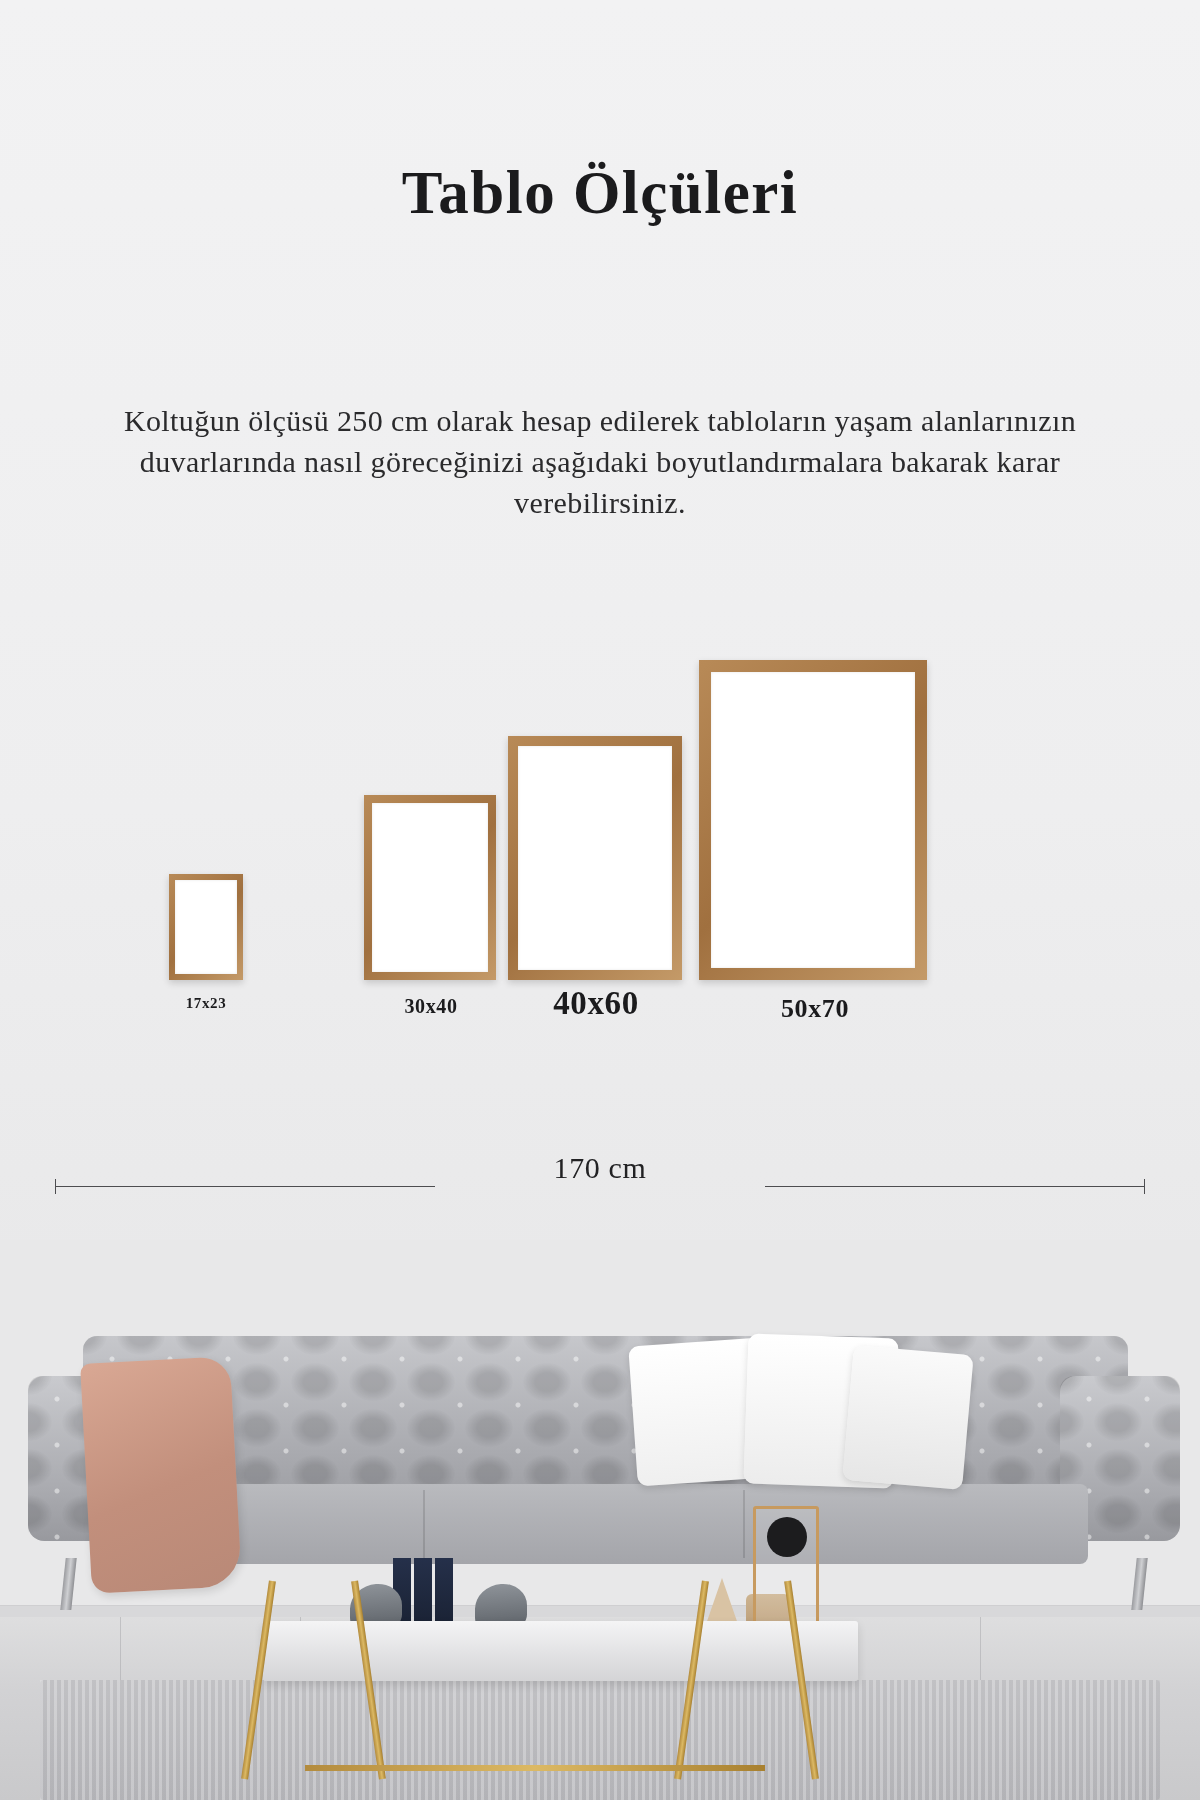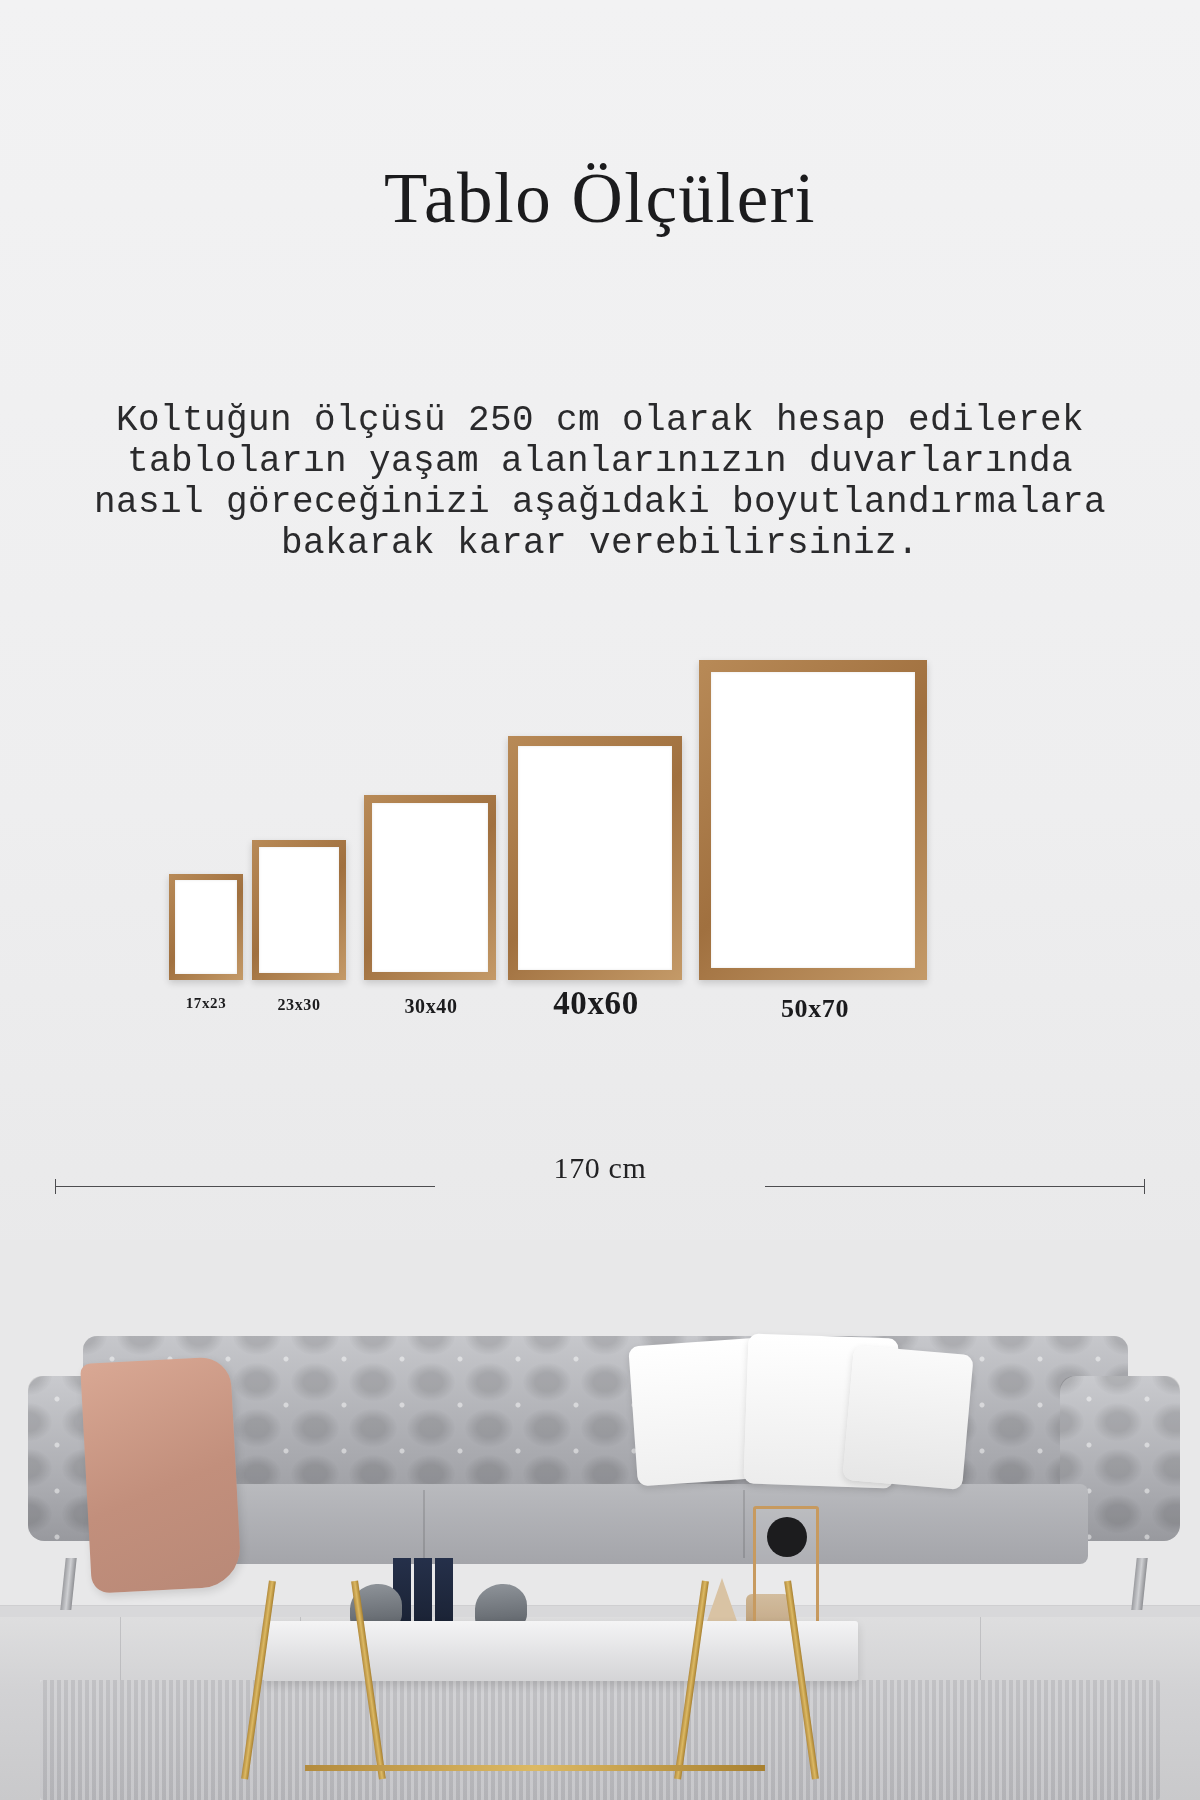--- a/index.html
+++ b/index.html
@@ -19,34 +19,34 @@
     overflow: hidden;
   }
 
   
   .title {
     position: absolute;
     top: 158px;
     left: 0; right: 0;
     text-align: center;
     font-family: "Liberation Serif", serif;
-    font-size: 71px;
+    font-size: 61px;
     letter-spacing: 1.5px;
     color: #1b1b1d;
-    font-weight: 400;
+    font-weight: 700;
   }
 
   .subtitle {
     position: absolute;
     top: 400px;
     left: 90px;
     width: 1020px;
     text-align: center;
-    font-family: Liberation Mono, monospace;
-    font-size: 36px;
+    font-family: Liberation Serif, serif;
+    font-size: 30px;
     line-height: 41px;
     letter-spacing: 0.4px;
     color: #2a2a2c;
   }
 
   
   .frames {
     position: absolute;
     left: 0;
     top: 660px;
@@ -312,26 +312,20 @@
 
   <div class="frames">
 
     <div class="frame-wrap" style="left:150px; width:110px; height:270px;">
       <div class="frame" style="left:0; width:74px; height:106px; bottom:100px;">
         <div class="mat" style="left:6px; top:6px; right:6px; bottom:6px;"></div>
       </div>
       <div class="frame-label" style="bottom:68px; left:-20px; width:114px; font-size:15px;">17x23</div>
     </div>
 
-    <div class="frame-wrap" style="left:233px; width:120px; height:270px;">
-      <div class="frame" style="left:0; width:94px; height:140px; bottom:100px;">
-        <div class="mat" style="left:7px; top:7px; right:7px; bottom:7px;"></div>
-      </div>
-      <div class="frame-label" style="bottom:66px; left:-12px; width:118px; font-size:16px;">23x30</div>
-    </div>
 
     <div class="frame-wrap" style="left:345px; width:160px; height:300px;">
       <div class="frame" style="left:0; width:132px; height:185px; bottom:100px;">
         <div class="mat" style="left:8px; top:8px; right:8px; bottom:8px;"></div>
       </div>
       <div class="frame-label" style="bottom:62px; left:-2px; width:138px; font-size:20px;">30x40</div>
     </div>
 
     <div class="frame-wrap" style="left:489px; width:190px; height:340px;">
       <div class="frame" style="left:0; width:174px; height:244px; bottom:100px;">

